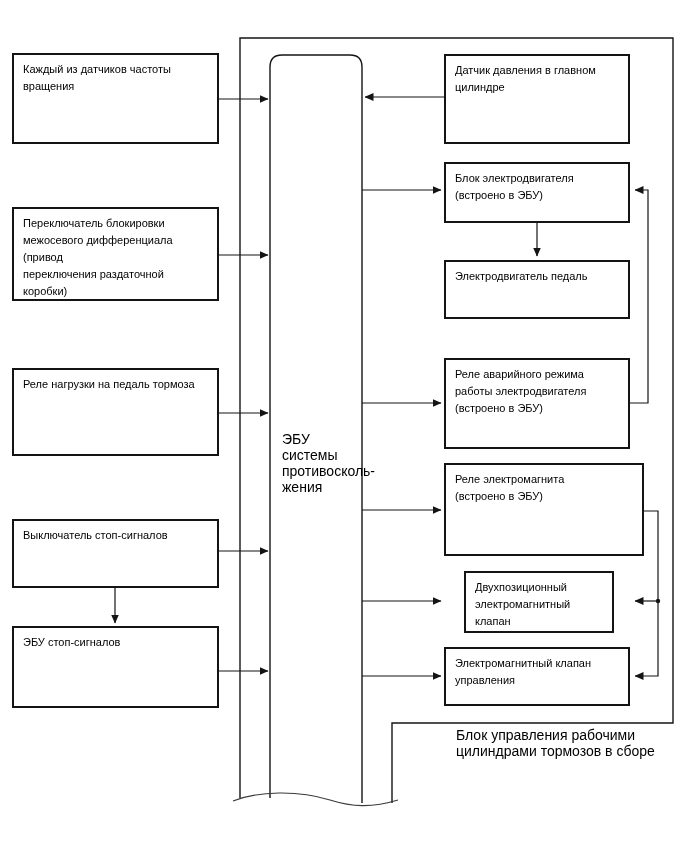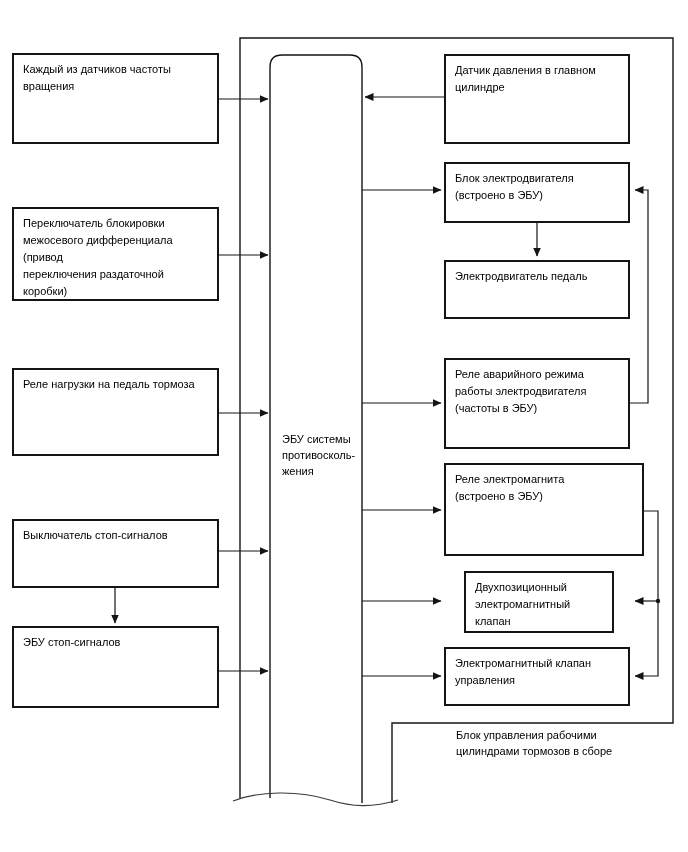--- a/index.html
+++ b/index.html
@@ -18,21 +18,21 @@
     border:2px solid #141414;
     background:#ffffff;
     font-size:11px;
     line-height:17px;
     padding:6px 9px;
     white-space:pre-line;
     color:#000;
   }
   .floating-label{
     position:absolute;
-    font-size:11px;
+    font-size:14px;
     line-height:16px;
     white-space:pre-line;
     color:#000;
   }
 </style>
 </head>
 <body>
 
 <div class="canvas">
 
@@ -94,21 +94,21 @@
   <div class="box" style="left:444px;top:54px;width:186px;height:90px">Датчик давления в главном
 цилиндре</div>
 
   <div class="box" style="left:444px;top:162px;width:186px;height:61px">Блок электродвигателя
 (встроено в ЭБУ)</div>
 
   <div class="box" style="left:444px;top:260px;width:186px;height:59px">Электродвигатель педаль</div>
 
   <div class="box" style="left:444px;top:358px;width:186px;height:91px">Реле аварийного режима
 работы электродвигателя
-(частоты в ЭБУ)</div>
+(встроено в ЭБУ)</div>
 
   <div class="box" style="left:444px;top:463px;width:200px;height:93px">Реле электромагнита
 (встроено в ЭБУ)</div>
 
   <div class="box" style="left:464px;top:571px;width:150px;height:62px">Двухпозиционный
 электромагнитный клапан</div>
 
   <div class="box" style="left:444px;top:647px;width:186px;height:59px">Электромагнитный клапан
 управления</div>
 

